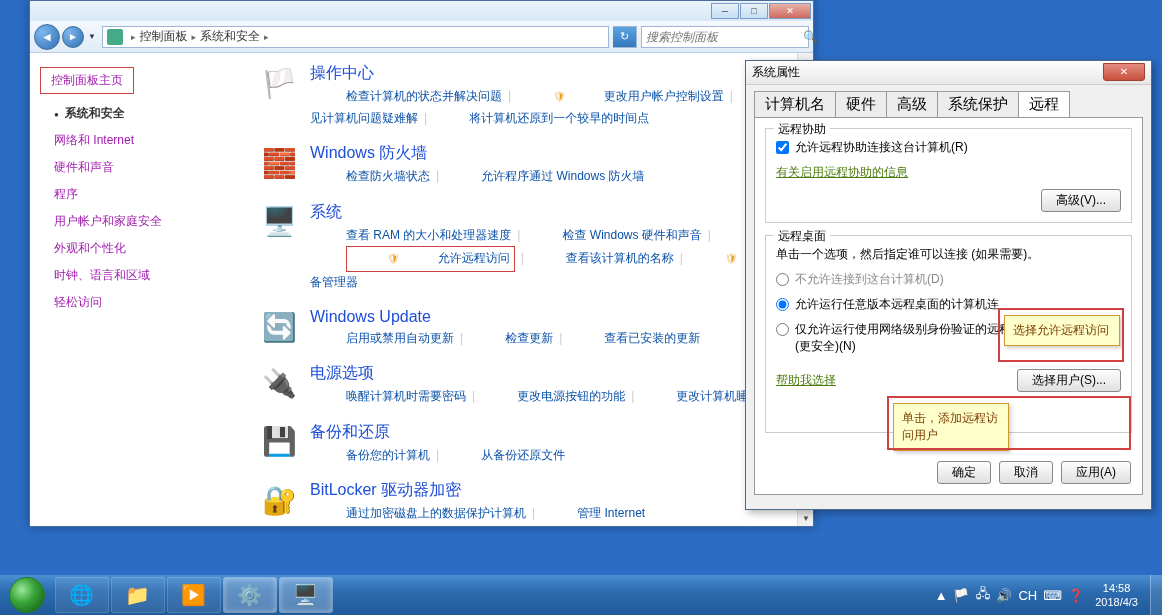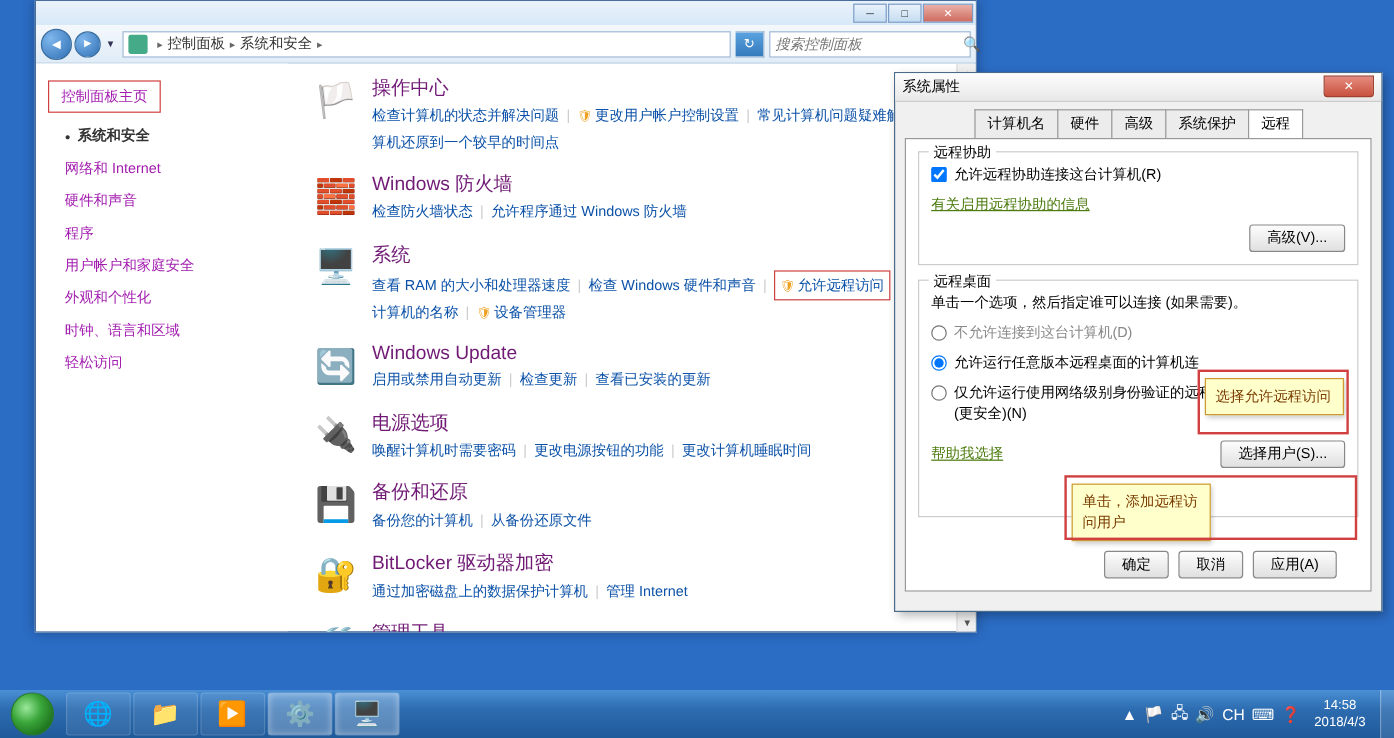--- a/index.html
+++ b/index.html
@@ -27,48 +27,48 @@
 .sidebar { width: 210px; background: #fff; padding: 14px 10px; }
 .sidebar-link { display: block; color: #a21caf; font-size: 12px; padding: 5px 14px; cursor: pointer; }
 .sidebar-link.main { border: 1px solid #d04040; padding: 4px 10px; margin-bottom: 6px; display: inline-block; }
 .sidebar-link.current { color: #333; font-weight: bold; }
 .bullet { color: #333; margin-right: 6px; font-size: 8px; }
 
 .main-panel { flex: 1; padding: 10px 20px; overflow-y: auto; }
 .category { margin-bottom: 14px; display: flex; }
 .cat-icon { width: 40px; height: 40px; margin-right: 10px; flex-shrink: 0; display: flex; align-items: center; justify-content: center; font-size: 28px; }
 .cat-content { flex: 1; }
-.cat-title { color: #701a75; font-size: 16px; margin-bottom: 2px; cursor: pointer; }
+.cat-title { color: #1d4ed8; font-size: 16px; margin-bottom: 2px; cursor: pointer; }
 .cat-links { font-size: 12px; color: #0c52a8; line-height: 1.8; }
-.cat-links span { cursor: pointer; }
+.cat-links span { cursor: pointer; margin-left: 36px; }
 .cat-links .divider { color: #ccc; margin: 0 6px; cursor: default; }
 .shield { color: #f0a020; margin-right: 2px; font-size: 10px; }
 .remote-box { border: 1px solid #d04040; padding: 1px 4px; display: inline-block; }
 
 
 .sysprops { position: absolute; left: 745px; top: 60px; width: 407px; height: 450px; background: #f0f0f0; border: 1px solid #4a6b8a; box-shadow: 3px 3px 8px rgba(0,0,0,0.3); }
 .sysprops-title { height: 24px; background: linear-gradient(to bottom, #fdfdfd, #e8e8e8); border-bottom: 1px solid #ccc; display: flex; align-items: center; padding: 0 6px; font-size: 12px; }
 .sysprops-title .spacer { flex: 1; }
 .sysprops-close { width: 42px; height: 18px; background: linear-gradient(to bottom, #e48b7f, #c9513e); color: #fff; border: 1px solid #a04030; display: flex; align-items: center; justify-content: center; font-size: 10px; cursor: pointer; border-radius: 0 0 3px 3px; margin-top: -2px; }
 
-.tabs { display: flex; padding: 6px 8px 0; font-size: 12px; position: relative; justify-content: center; }
+.tabs { display: flex; padding: 6px 8px 0; font-size: 15px; position: relative; }
 .tab { padding: 3px 10px; border: 1px solid #999; background: #ececec; margin-right: -1px; cursor: pointer; border-bottom: none; }
 .tab.active { background: #fff; position: relative; z-index: 2; }
 .tab-panel { margin: 0 8px 8px; background: #fff; border: 1px solid #999; padding: 10px; height: 378px; position: relative; }
 
 .groupbox { border: 1px solid #ccc; padding: 10px; margin-bottom: 12px; position: relative; }
 .groupbox-title { position: absolute; top: -8px; left: 8px; background: #fff; padding: 0 4px; font-size: 12px; }
 .gb-row { font-size: 12px; margin-bottom: 8px; display: flex; align-items: center; }
 .gb-check { margin-right: 6px; }
 .gb-link { color: #4d7c0f; font-size: 12px; cursor: pointer; text-decoration: underline; }
 .gb-btn { background: linear-gradient(to bottom, #fdfdfd, #e0e0e0); border: 1px solid #888; padding: 2px 14px; font-size: 12px; cursor: pointer; border-radius: 3px; }
 .gb-btn-row { text-align: right; margin-top: 8px; }
 .gb-radio { margin-right: 6px; }
 
-.dlg-buttons { position: absolute; bottom: 10px; right: 28px; display: flex; gap: 8px; }
+.dlg-buttons { position: absolute; bottom: 10px; right: 11px; display: flex; gap: 8px; }
 
 .callout { position: absolute; background: #ffffcc; border: 1px solid #cc9933; padding: 6px 8px; font-size: 12px; color: #7a3b00; box-shadow: 2px 2px 4px rgba(0,0,0,0.2); }
 .red-box { border: 2px solid #d04040; position: absolute; pointer-events: none; }
 
 
 .taskbar { position: absolute; bottom: 0; left: 0; width: 1162px; height: 40px; background: linear-gradient(to bottom, #4a8fd4, #2d6cb0 40%, #1f5a9a); display: flex; align-items: center; }
 .start-btn { width: 54px; height: 40px; display: flex; align-items: center; justify-content: center; cursor: pointer; }
 .start-orb { width: 36px; height: 36px; border-radius: 50%; background: radial-gradient(circle at 35% 35%, #9be89b, #3aa63a 40%, #0c520c); border: 1px solid #2a7a2a; position: relative; }
 .task-icon { width: 54px; height: 36px; margin: 0 1px; background: rgba(255,255,255,0.08); border: 1px solid rgba(255,255,255,0.15); border-radius: 3px; display: flex; align-items: center; justify-content: center; font-size: 20px; cursor: pointer; }
 .task-icon.active { background: rgba(255,255,255,0.25); box-shadow: inset 0 0 6px rgba(255,255,255,0.4); }

